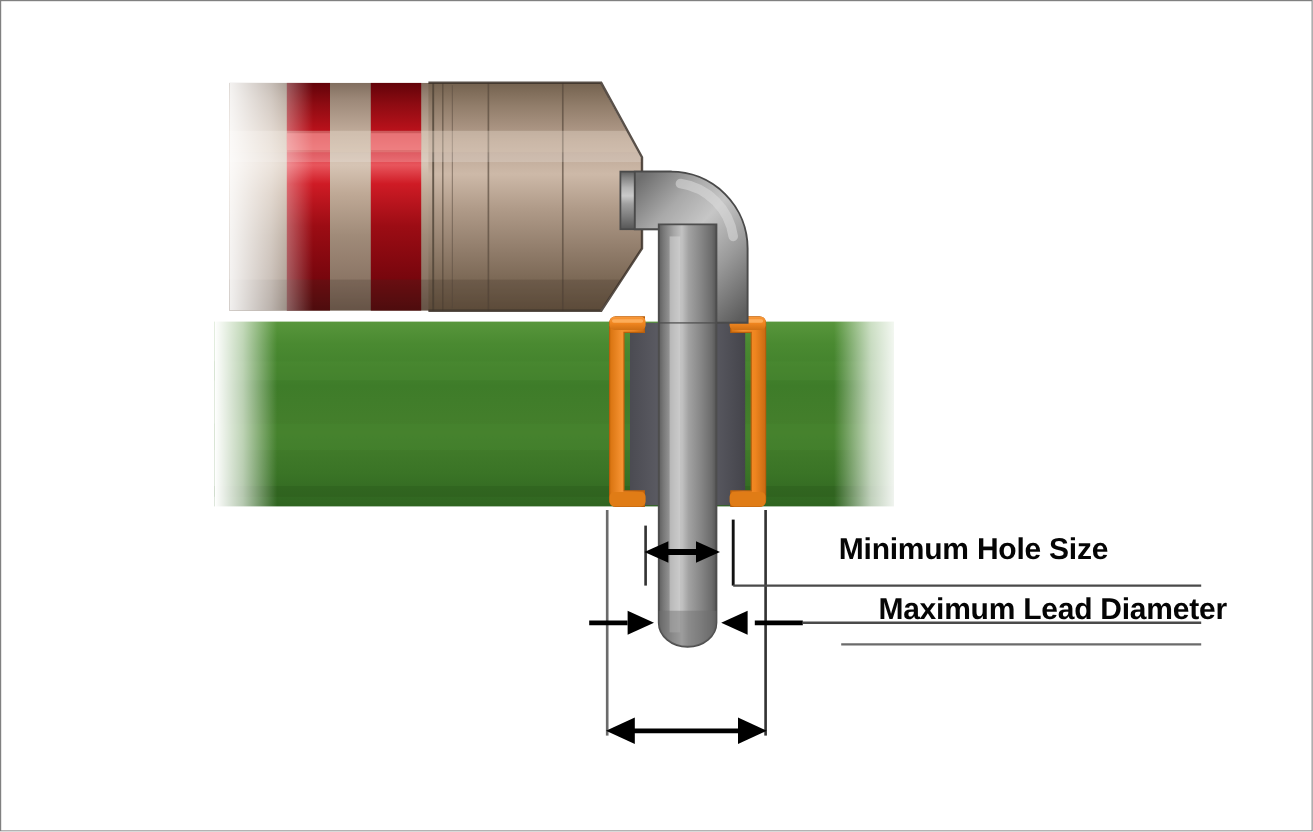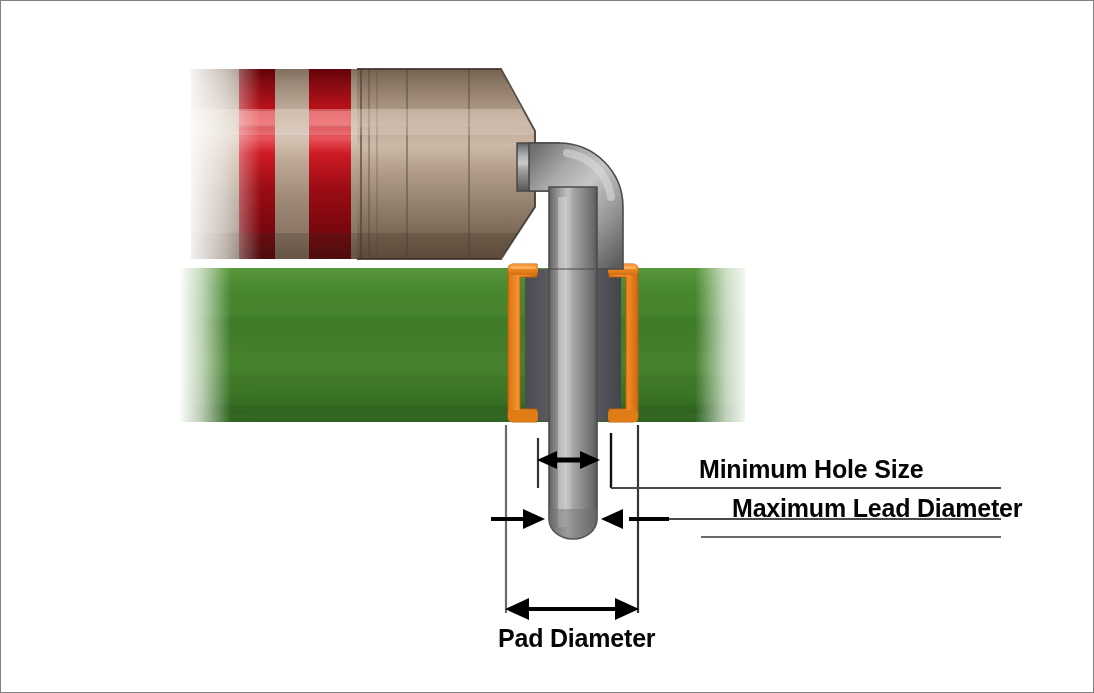--- a/index.html
+++ b/index.html
@@ -14,21 +14,21 @@
   }
   #art{position:absolute;left:0;top:0;width:1094px;height:693px;}
   .lbl{
     position:absolute;
     font-family:"Liberation Sans",sans-serif;
     font-weight:bold;
     color:#050505;
     white-space:nowrap;
     letter-spacing:-0.2px;
   }
-  #lbl-hole{left:698px;top:443px;font-size:25px;margin-top:11px;}
+  #lbl-hole{left:698px;top:443px;font-size:25px;}
   #lbl-lead{left:731px;top:493px;font-size:25px;}
   #lbl-pad{left:497px;top:623px;font-size:25px;}
 </style>
 </head>
 <body>
 
 <div id="stage">
 
   <svg id="art" viewBox="0 0 1094 693" xmlns="http://www.w3.org/2000/svg">
     <defs>
@@ -250,15 +250,14 @@
         <polygon points="504,608 528,597 528,619" fill="#000000"></polygon>
         <polygon points="638,608 614,597 614,619" fill="#000000"></polygon>
       </g>
     </g>
   </svg>
 
   <div class="lbl" id="lbl-hole">Minimum Hole Size</div>
 
   <div class="lbl" id="lbl-lead">Maximum Lead Diameter</div>
 
-  <div class="lbl" id="lbl-pad">Pad Diameter</div>
 
 </div>
 
 </body></html>

